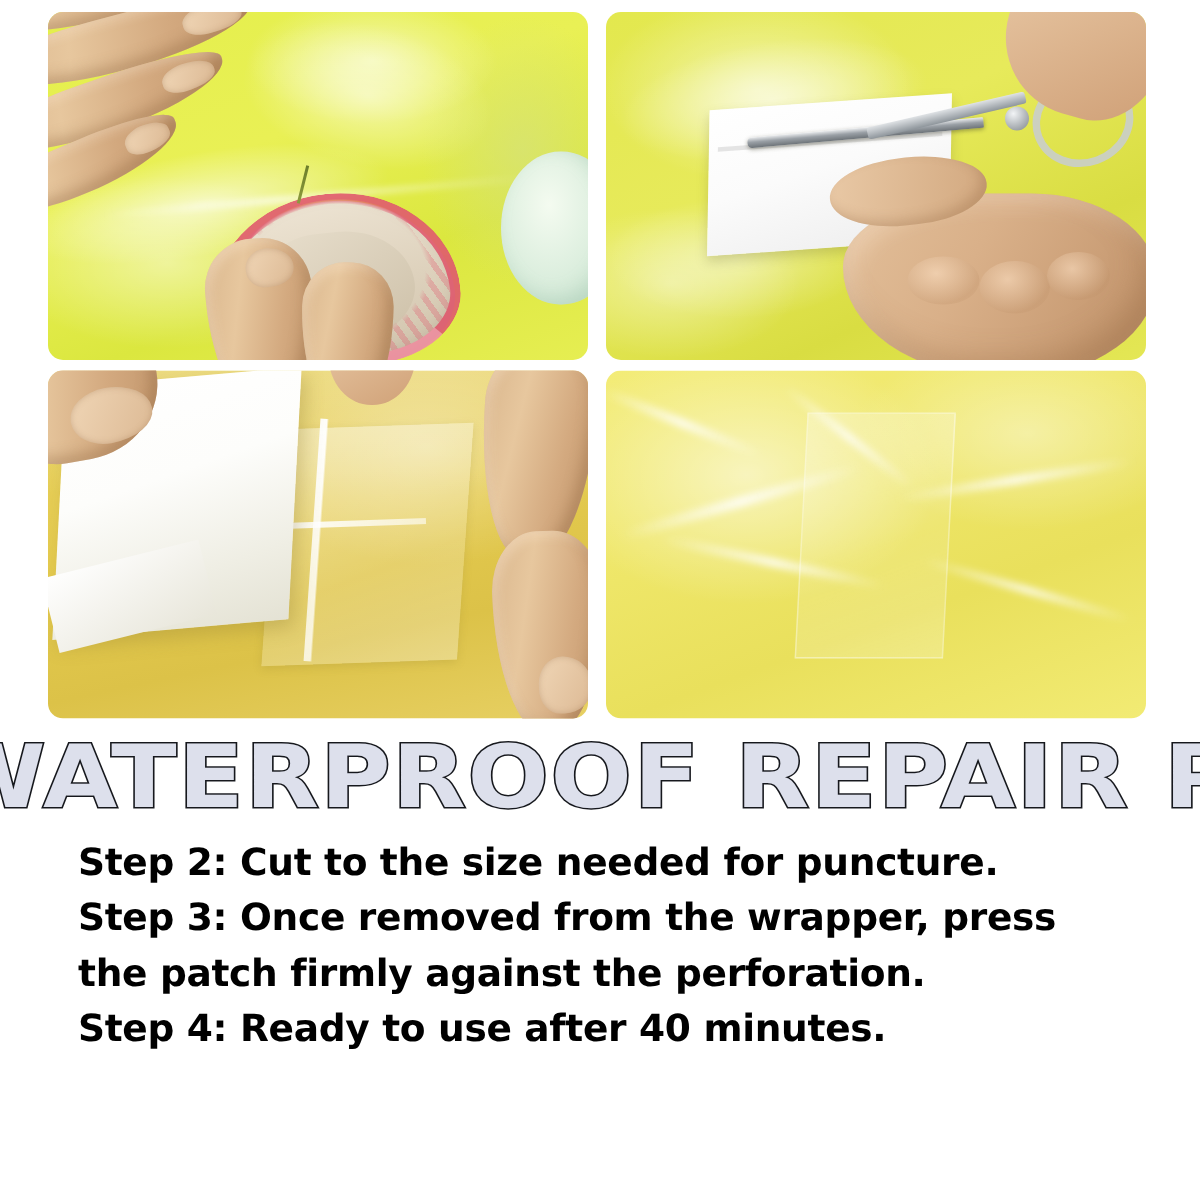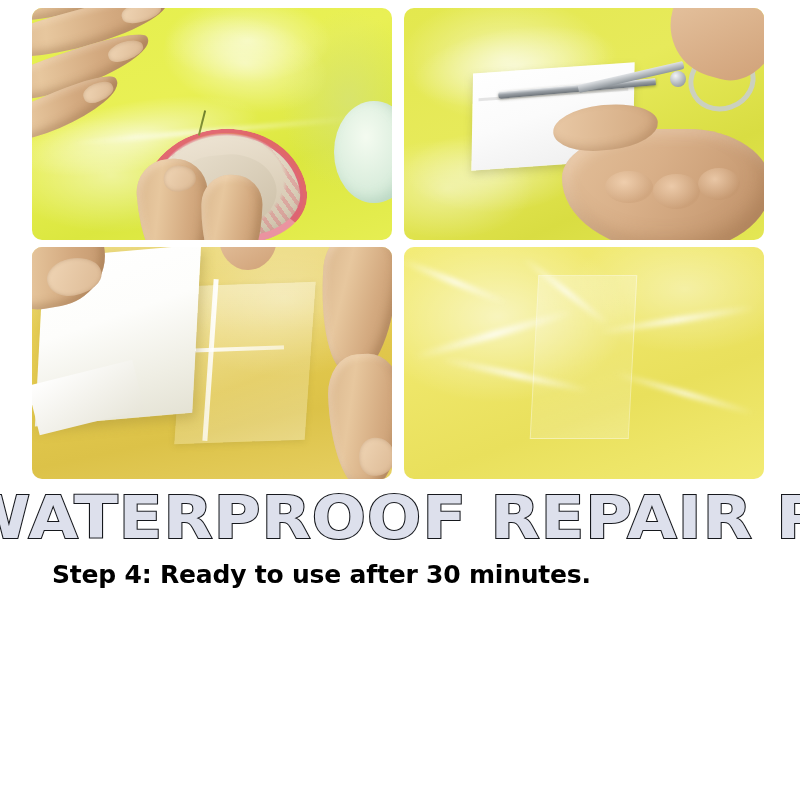--- a/index.html
+++ b/index.html
@@ -433,16 +433,18 @@
       <div class="wrinkle w4"></div>
       <div class="wrinkle w5"></div>
       <div class="wrinkle w6"></div>
     </div>
 
   </div>
 
   <div class="title">WATERPROOF REPAIR PATCH</div>
 
   <div class="steps">
-    <div class="step-line">Step 4: Ready to use after 30 minutes.</div>
+    <div class="step-line">Step 2: Cut to the size needed for puncture.</div>
+    <div class="step-line">Step 3: Once removed from the wrapper, press the patch firmly against the perforation.</div>
+    <div class="step-line">Step 4: Ready to use after 40 minutes.</div>
   </div>
 
 </div>
 
 </body></html>

